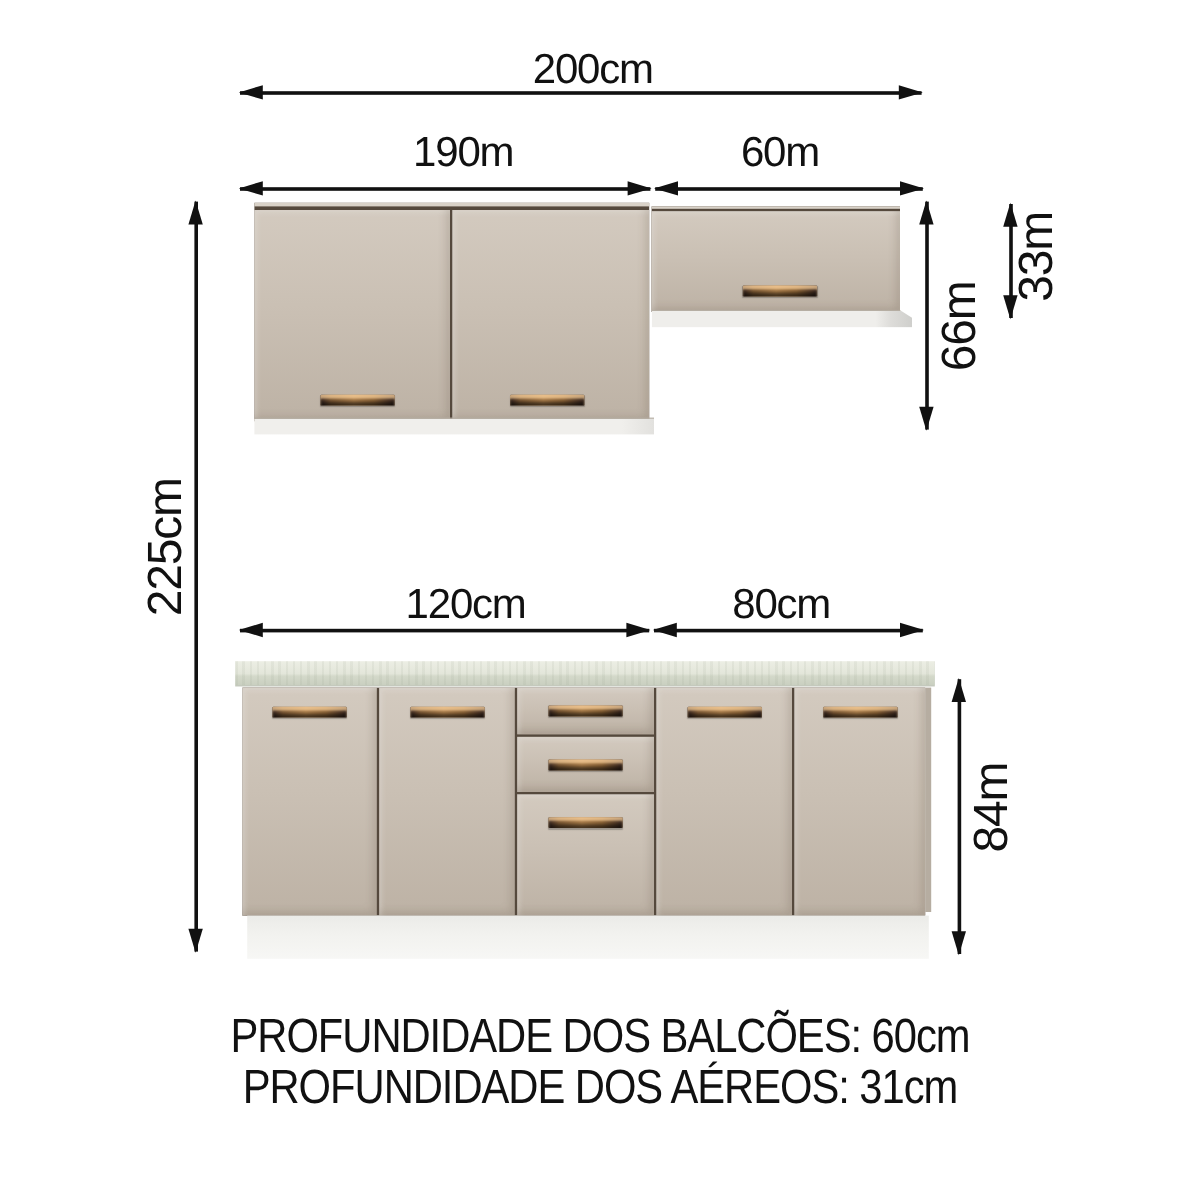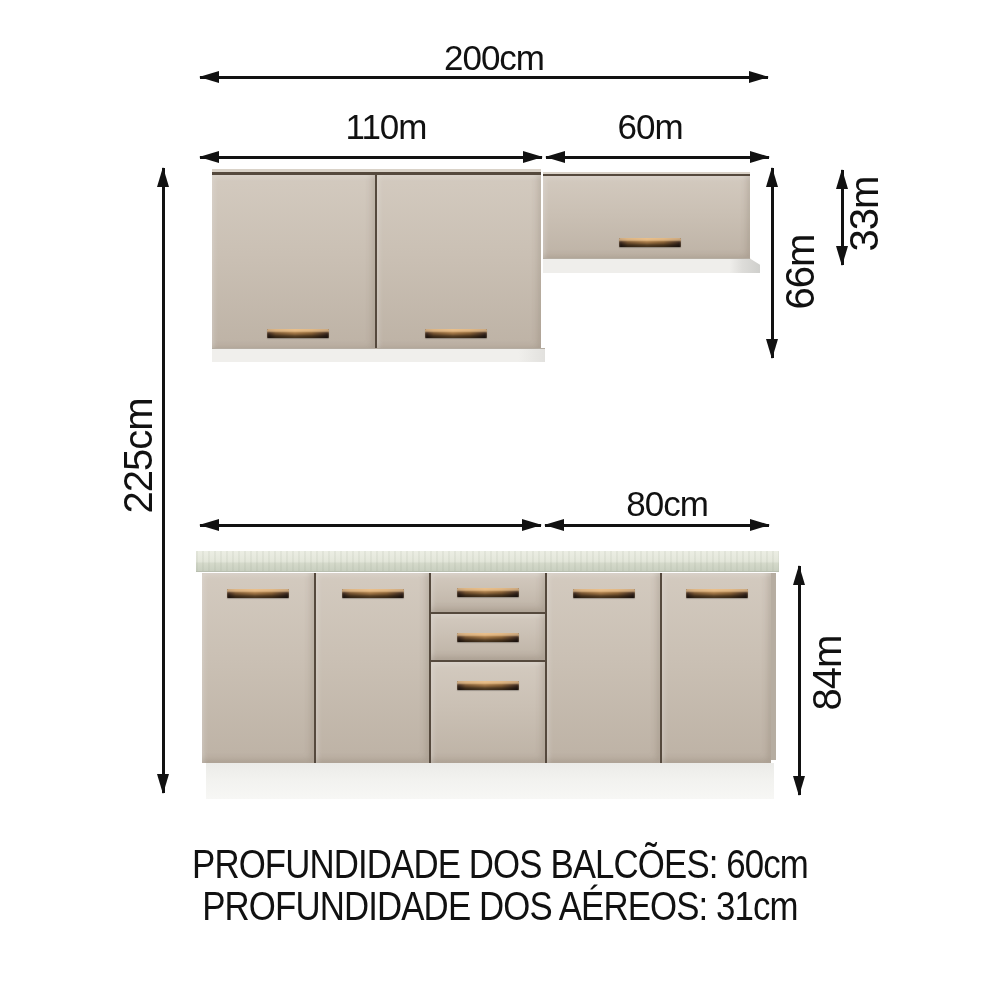--- a/index.html
+++ b/index.html
@@ -43,21 +43,21 @@
     letter-spacing:-1px;transform:scaleX(.87);white-space:nowrap;}
 </style>
 </head>
 <body>
 
 <div class="canvas">
 
   <div class="dim-label-h" style="left:494px;top:58px;">200cm</div>
   <div class="dim-h" style="left:200px;top:76px;width:568px;"></div>
 
-  <div class="dim-label-h" style="left:386px;top:127px;">110m</div>
+  <div class="dim-label-h" style="left:386px;top:127px;">190m</div>
   <div class="dim-h" style="left:200px;top:156px;width:342px;"></div>
 
   <div class="dim-label-h" style="left:650px;top:127px;">60m</div>
   <div class="dim-h" style="left:546px;top:156px;width:223px;"></div>
 
   <div class="dim-v" style="left:162px;top:168px;height:625px;"></div>
   <div class="dim-label-v" style="left:138px;top:456px;">225cm</div>
 
   <div class="unit" style="left:212px;top:169px;width:329px;height:179px;border-top:3px solid #d9d2c8;">
     <div class="door" style="left:0;top:3px;width:163px;height:176px;">
@@ -78,23 +78,24 @@
   <div class="underside" style="left:543px;top:258px;width:217px;height:14px;
        background:linear-gradient(90deg,#efeeeb 0 86%,#dddcd9 92%,#cfcfcc 100%);
        clip-path:polygon(0 0,95% 0,100% 45%,100% 100%,0 100%);"></div>
 
   <div class="dim-v" style="left:771px;top:168px;height:190px;"></div>
   <div class="dim-label-v" style="left:800px;top:272px;">66m</div>
 
   <div class="dim-v" style="left:841px;top:170px;height:95px;"></div>
   <div class="dim-label-v" style="left:864px;top:214px;">33m</div>
 
+  <div class="dim-label-h" style="left:388px;top:504px;">120cm</div>
   <div class="dim-h" style="left:200px;top:524px;width:341px;"></div>
 
-  <div class="dim-label-h" style="left:667px;top:504px;">80cm</div>
+  <div class="dim-label-h" style="left:651px;top:504px;">80cm</div>
   <div class="dim-h" style="left:545px;top:524px;width:224px;"></div>
 
   <div class="countertop" style="left:196px;top:551px;width:583px;height:20px;"></div>
 
   <div class="unit" style="left:202px;top:573px;width:569px;height:190px;">
 
     <div class="door" style="left:0;top:0;width:112px;height:190px;">
       <div class="handle centered" style="top:16px;"></div>
     </div>
 

